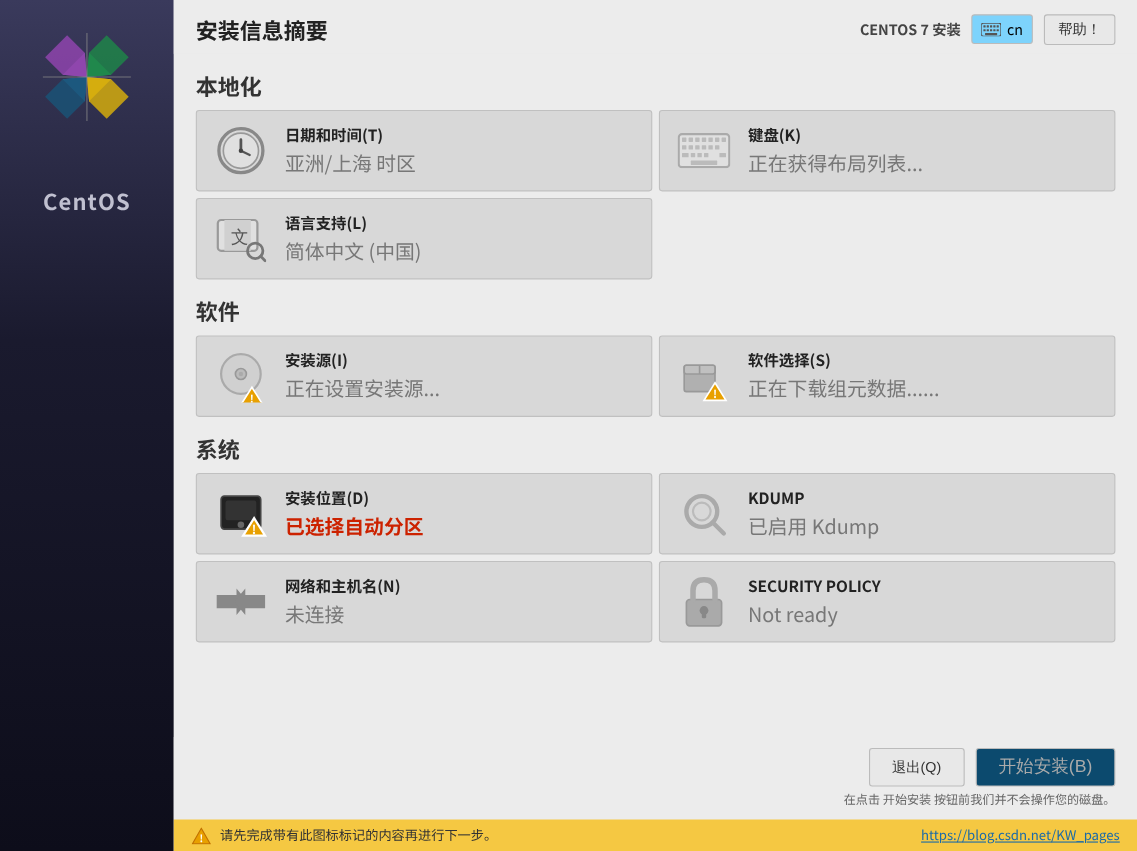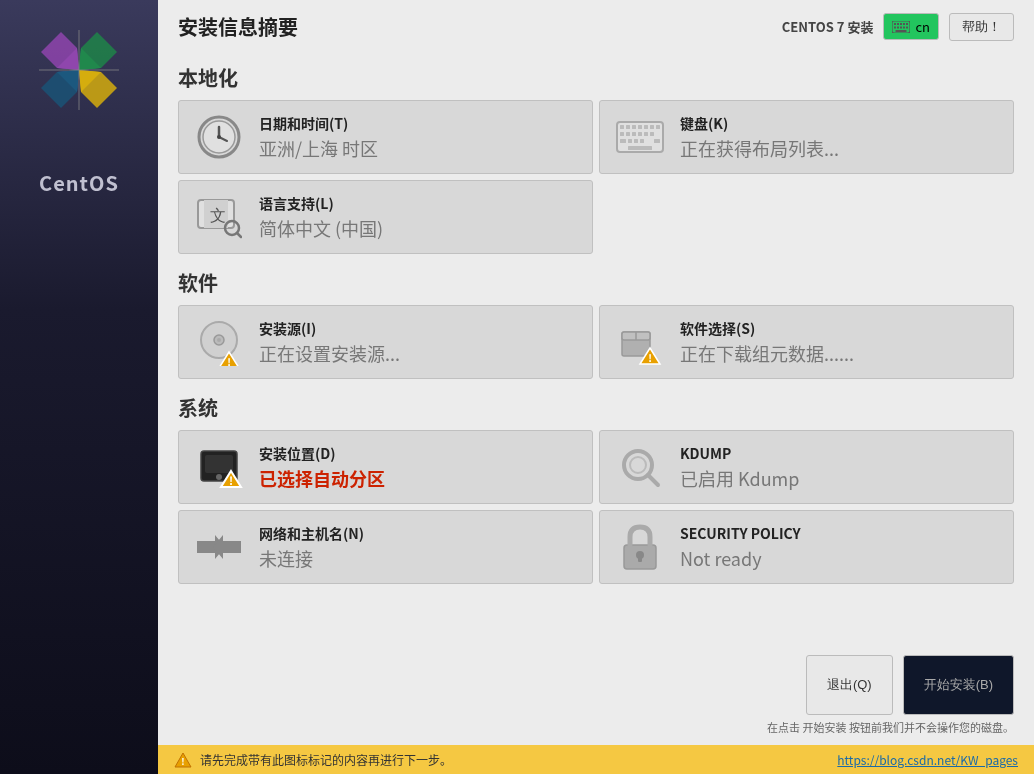--- a/index.html
+++ b/index.html
@@ -64,21 +64,21 @@
       gap: 10px;
     }
     .centos-version {
       font-size: 13px;
       color: #444;
       font-weight: bold;
     }
     .keyboard-input {
       display: flex;
       align-items: center;
-      background: #22c55e;
+      background: #7dd3fc;
       border: 1px solid #bbb;
       border-radius: 3px;
       padding: 3px 8px;
       font-size: 13px;
       gap: 5px;
     }
     .help-btn {
       background: #e8e8e8;
       border: 1px solid #bbb;
       border-radius: 3px;
@@ -161,25 +161,25 @@
     .btn-exit {
       background: #e8e8e8;
       border: 1px solid #bbb;
       border-radius: 3px;
       padding: 6px 20px;
       font-size: 13px;
       cursor: pointer;
       color: #333;
     }
     .btn-start {
-      background: #0f172a;
+      background: #0c4a6e;
       border: 1px solid #bbb;
       border-radius: 3px;
-      padding: 20px 20px;
-      font-size: 13px;
+      padding: 6px 20px;
+      font-size: 16px;
       cursor: pointer;
       color: #aaa;
     }
     .bottom-note {
       font-size: 11px;
       color: #666;
     }
 
     
     .warning-footer {

